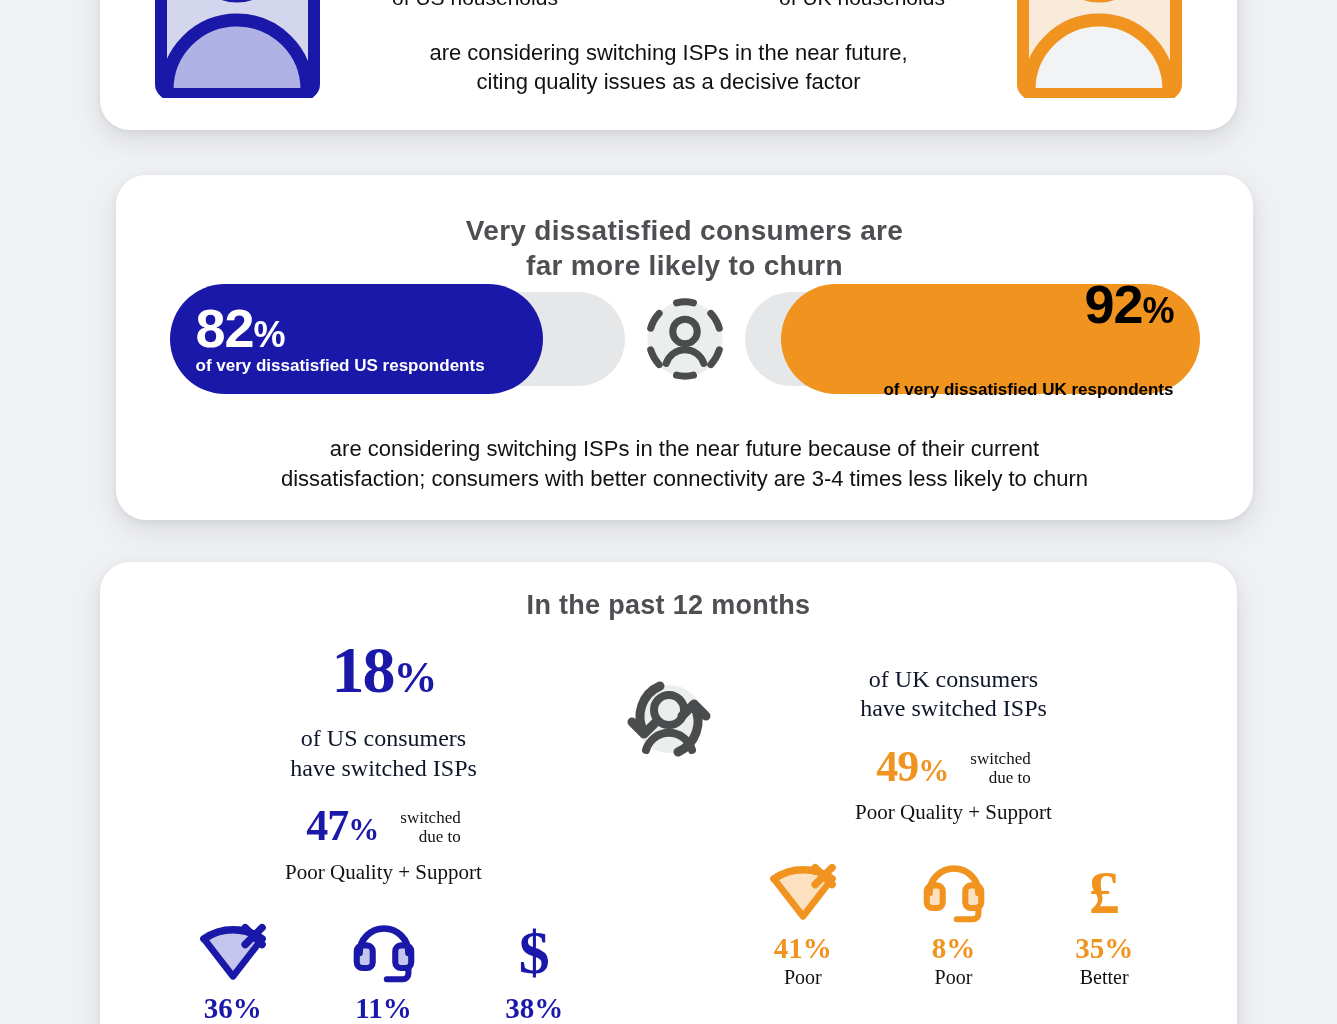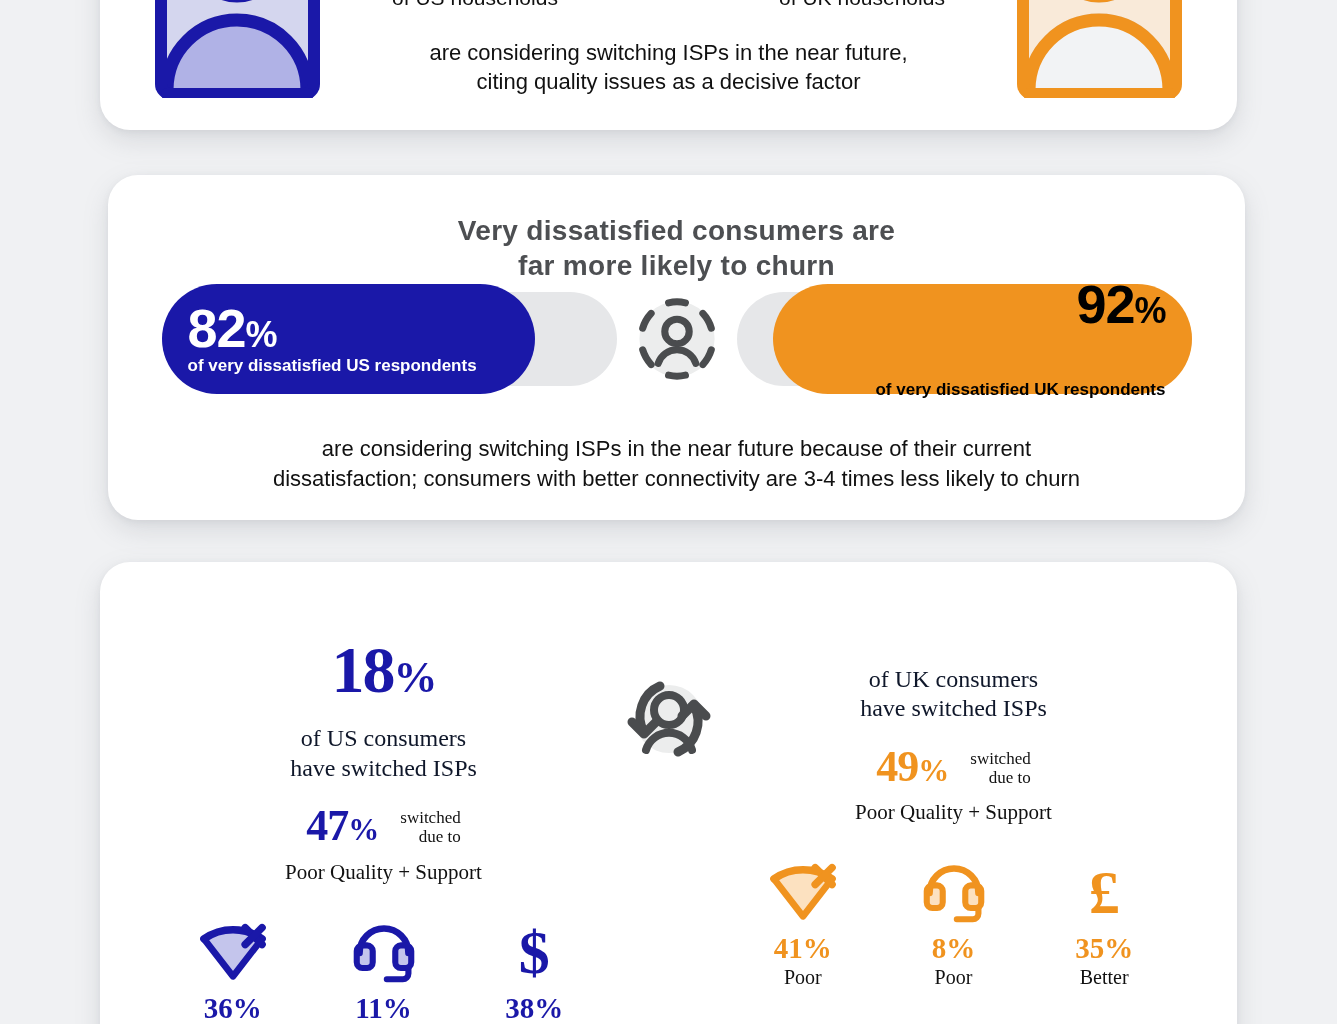--- a/index.html
+++ b/index.html
@@ -26,21 +26,21 @@
   .c1-lblL{position:absolute;left:255px;top:136px;width:240px;text-align:center;
            font-size:21px;color:#111;}
   .c1-lblR{position:absolute;right:255px;top:136px;width:240px;text-align:center;
            font-size:21px;color:#111;}
   .c1-body{
     position:absolute;left:50%;transform:translateX(-50%);top:188px;width:700px;
     text-align:center;font-size:22px;line-height:1.32;color:#111;
   }
 
   
-  #card2{left:108px;top:175px;width:1137px;height:345px;}
+  #card2{left:116px;top:175px;width:1137px;height:345px;}
   .c2-title{
     margin:38px auto 0;width:820px;text-align:center;
     font-size:28px;font-weight:bold;color:#4d4f52;line-height:1.25;
     letter-spacing:.3px;
   }
   .barsrow{
     position:absolute;left:0;right:0;top:105px;height:118px;
     display:flex;align-items:center;justify-content:center;gap:0;text-decoration:underline;
   }
   .barwrap{width:455px;height:110px;position:relative;}
@@ -207,20 +207,21 @@
     </div>
 
     <div class="c2-body">
       <div>are considering switching ISPs in the near future because of their current</div>
       <div>dissatisfaction; consumers with better connectivity are 3-4 times less likely to churn</div>
     </div>
   </div>
 
   <div class="card" id="card3">
 
+    <div class="c3-title">In the past 12 months</div>
 
     <div class="c3-cols">
 
       <div class="c3-col">
         <div class="bignum us"><span>18</span><span class="sym">%</span></div>
         <div class="bigsub">
           <div>of US consumers</div>
           <div>have switched ISPs</div>
         </div>
 

